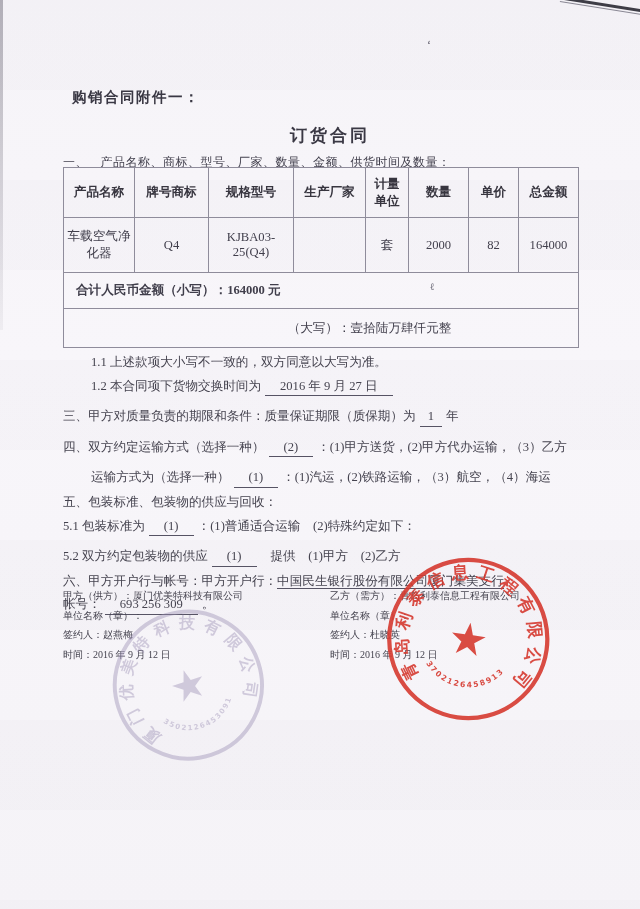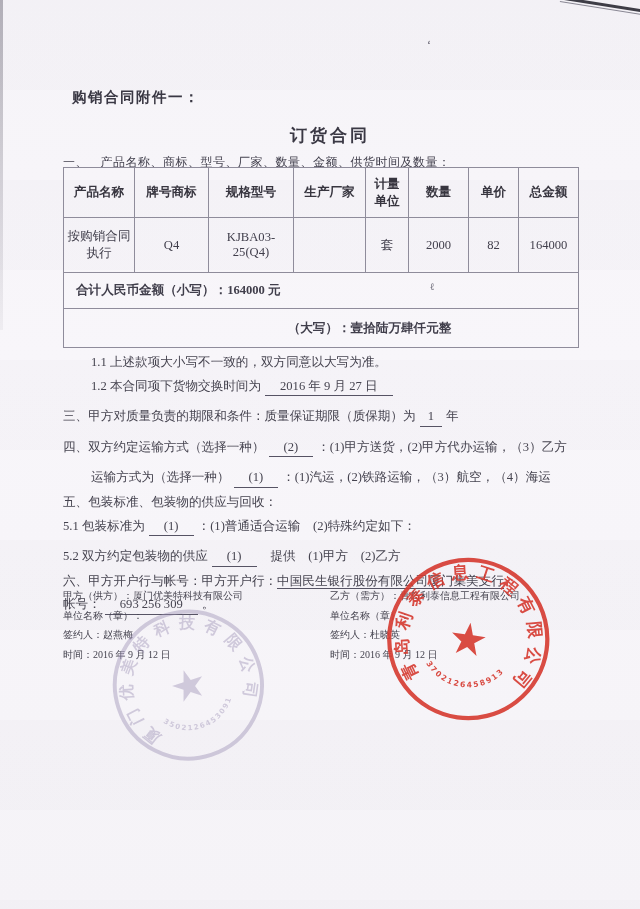--- a/index.html
+++ b/index.html
@@ -21,21 +21,21 @@
   .attachment-title{left:72px;top:88px;font-size:14.5px;font-weight:bold;letter-spacing:1.5px;color:#3a3844;font-family:Liberation Mono, monospace;}
   .contract-title{left:0;top:124px;width:660px;text-align:center;font-size:17px;font-weight:bold;letter-spacing:3px;color:#3a3844;}
   .intro{left:63px;top:154px;font-size:12px;color:#413f4c;letter-spacing:.5px;}
   
   table.goods{position:absolute;left:63px;top:167px;width:515px;border-collapse:collapse;table-layout:fixed;}
   table.goods th,table.goods td{border:1px solid #8f8c9b;font-size:12.6px;text-align:center;vertical-align:middle;padding:2px 3px;color:#403e4b;}
   table.goods th{font-weight:bold;color:#37353f;}
   tr.hdr{height:50px;}
   tr.datarow{height:55px;}
   td.sum1{height:31px;text-align:left !important;padding-left:12px !important;font-weight:bold;font-size:13px;color:#34323d;}
-  td.sum2{height:34px;text-align:right;padding-left:100px !important;font-weight:bold;font-size:13px;color:#34323d;}
+  td.sum2{height:34px;text-align:right;padding-left:100px !important;font-weight:normal;font-size:13px;color:#34323d;}
   
   .clauses{left:63px;top:354px;width:522px;font-size:12.6px;line-height:17.6px;color:#45434f;}
   .clauses p{margin:0;white-space:nowrap;}
   .ind{padding-left:28px;}
   .u{border-bottom:1px solid #565364;}
   .choice{display:inline-block;padding:0 15px;border-bottom:1px solid #565364;margin:6px 4px;}
   .sp{display:inline-block;width:10px;}
   
   .sig{top:586px;font-size:10px;line-height:19.5px;color:#44424e;}
   .sig-a{left:63px;}
@@ -79,21 +79,21 @@
       <th>产品名称</th>
       <th>牌号商标</th>
       <th>规格型号</th>
       <th>生产厂家</th>
       <th>计量单位</th>
       <th>数量</th>
       <th>单价</th>
       <th>总金额</th>
     </tr>
     <tr class="datarow">
-      <td>按购销合同执行</td>
+      <td>车载空气净化器</td>
       <td>Q4</td>
       <td>KJBA03-25(Q4)</td>
       <td></td>
       <td>套</td>
       <td>2000</td>
       <td>82</td>
       <td>164000</td>
     </tr>
     <tr>
       <td class="sum1" colspan="8">合计人民币金额（小写）：164000 元</td>

